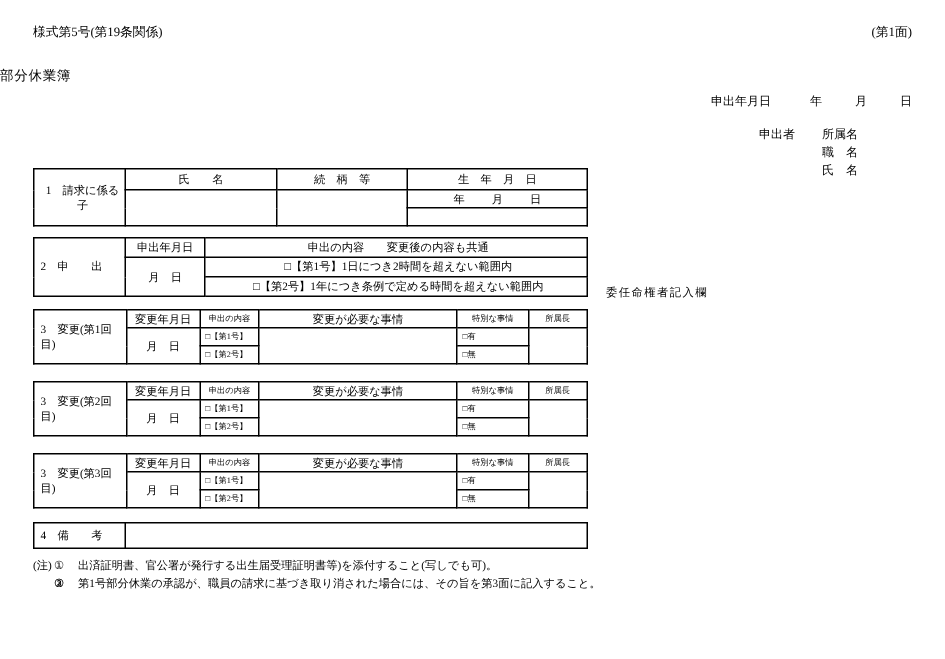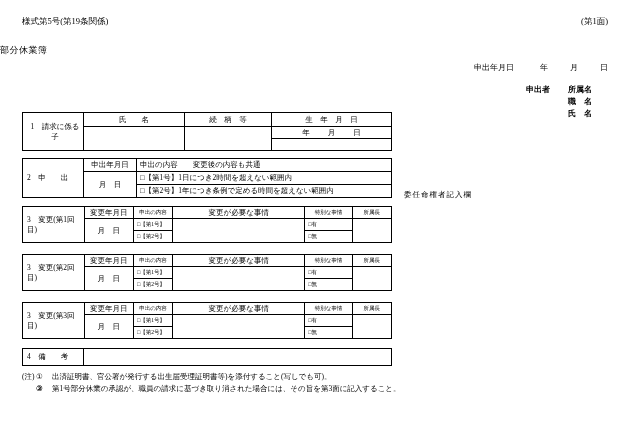--- a/index.html
+++ b/index.html
@@ -42,25 +42,24 @@
   #apply-date-row {
     right: 22px; top: 62px;
     font-size: 8px;
     white-space: nowrap;
   }
   #apply-date-row .lbl { margin-right: 26px; }
   #apply-date-row .u1 { margin-right: 22px; }
   #apply-date-row .u2 { margin-right: 22px; }
 
   #applicant-block {
-    right: 38px; top: 84px;
+    right: 58px; top: 84px;
     font-size: 8px;
     line-height: 12px;
     white-space: nowrap;
-    font-weight: bold;
   }
   #applicant-block .who {
     position: absolute;
     left: -42px; top: 0;
   }
   #applicant-block .ln { display: block; }
 
   
   table {
     border-collapse: collapse;
@@ -80,21 +79,21 @@
   #table-child { left: 22px; top: 112px; width: 370px; }
   #table-child td { height: 13px; }
   #table-child .hdr { height: 13px; }
   #table-child .rowlabel { width: 56px; text-align: center; padding-left: 4px; }
 
   
   #table-apply { left: 22px; top: 158px; width: 370px; }
   #table-apply td { height: 12px; }
   #table-apply .rowlabel { width: 56px; text-align: left; padding-left: 4px; }
   #table-apply .datecol { width: 52px; }
-  #table-apply .contcol { text-align: left; padding-left: 3px; }
+  #table-apply .contcol { text-align: center; padding-left: 3px; }
 
   
   .table-change { left: 22px; width: 370px; }
   .table-change td { height: 11px; }
   .table-change .rowlabel { width: 56px; text-align: left; padding-left: 4px; }
   .table-change .datecol { width: 48px; }
   .table-change .contentcol { width: 38px; }
   .table-change .reasoncol { width: 130px; }
   .table-change .speccol { width: 46px; }
   .table-change .bosscol { width: 38px; }

